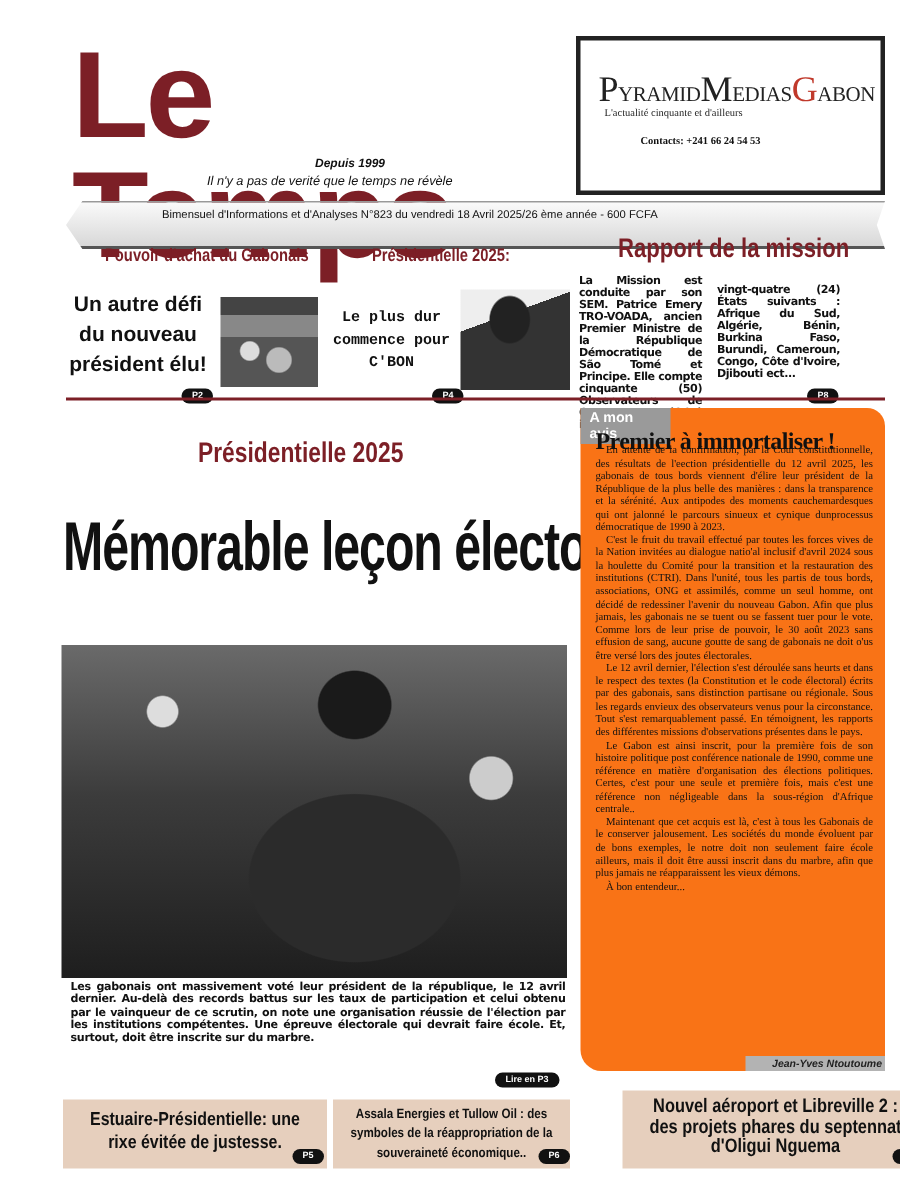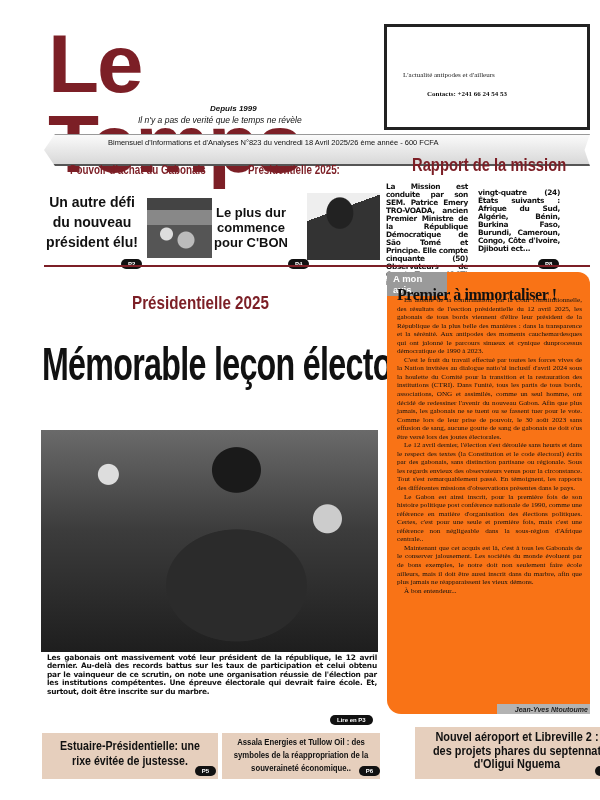--- a/index.html
+++ b/index.html
@@ -96,33 +96,36 @@
   .bottom-title { font-weight: 700; text-align: center; color: #111; transform-origin: center top; }
 </style>
 </head>
 <body>
 
 <div class="abs masthead-title">Le Temps</div>
 <div class="abs since">Depuis 1999</div>
 <div class="abs motto">Il n'y a pas de verité que le temps ne révèle</div>
 
 <div class="abs pubbox">
-  <div class="pub-sub">L'actualité antipodes et d'ailleurs</div>
+  <div class="pub-logo">
+    <span class="big">P</span><span>YRAMID</span><span class="big">M</span><span>EDIAS</span><span class="big red">G</span><span>ABON</span>
+  </div>
+  <div class="pub-sub">L'actualité cinquante et d'ailleurs</div>
   <div class="pub-contact">Contacts: +241 66 24 54 53</div>
 </div>
 
 <div class="abs ribbon">Bimensuel  d'Informations et d'Analyses   N°823 du vendredi 18 Avril 2025/26 ème année   -  600 FCFA</div>
 
 <div class="abs teaser-head" style="left:70px; top:163px;">Pouvoir d'achat du Gabonais</div>
 <div class="abs teaser-bold" style="left:44px; top:192px; width:96px; font-size:14px; line-height:20px;">Un autre défi du nouveau président élu!</div>
 <div class="abs photo market" style="left:147px; top:198px; width:65px; height:60px;"></div>
 <div class="abs page-tag" style="left:121px; top:259px;">P2</div>
 
 <div class="abs teaser-head" style="left:248px; top:163px;">Présidentielle 2025:</div>
-<div class="abs teaser-bold" style="left:210px; top:205px; width:82px; font-size:13px; line-height:15px;">Le plus dur commence pour C'BON</div>
+<div class="abs teaser-bold" style="left:220px; top:205px; width:82px; font-size:10px; line-height:15px;font-family:Liberation Mono, monospace;">Le plus dur commence pour C'BON</div>
 <div class="abs photo man" style="left:307px; top:193px; width:73px; height:67px;"></div>
 <div class="abs page-tag" style="left:288px; top:259px;">P4</div>
 
 <div class="abs teaser-head" style="left:412px; top:155px; font-size:18px;">Rapport de la mission</div>
 <div class="abs mission-text" style="left:386px; top:183px; width:82px;">La Mission est conduite par son SEM. Patrice Emery TRO-VOADA, ancien Premier Ministre de la République Démocratique de São Tomé et Principe. Elle compte cinquante (50) Observateurs de Court Terme (OCT) issus des</div>
 <div class="abs mission-text" style="left:478px; top:189px; width:82px;">vingt-quatre (24) États suivants : Afrique du Sud, Algérie, Bénin, Burkina Faso, Burundi, Cameroun, Congo, Côte d'Ivoire, Djibouti ect...</div>
 <div class="abs page-tag" style="left:538px; top:259px;">P8</div>
 
 <div class="abs rule-red" style="left:44px; top:265px; width:546px;"></div>
 

